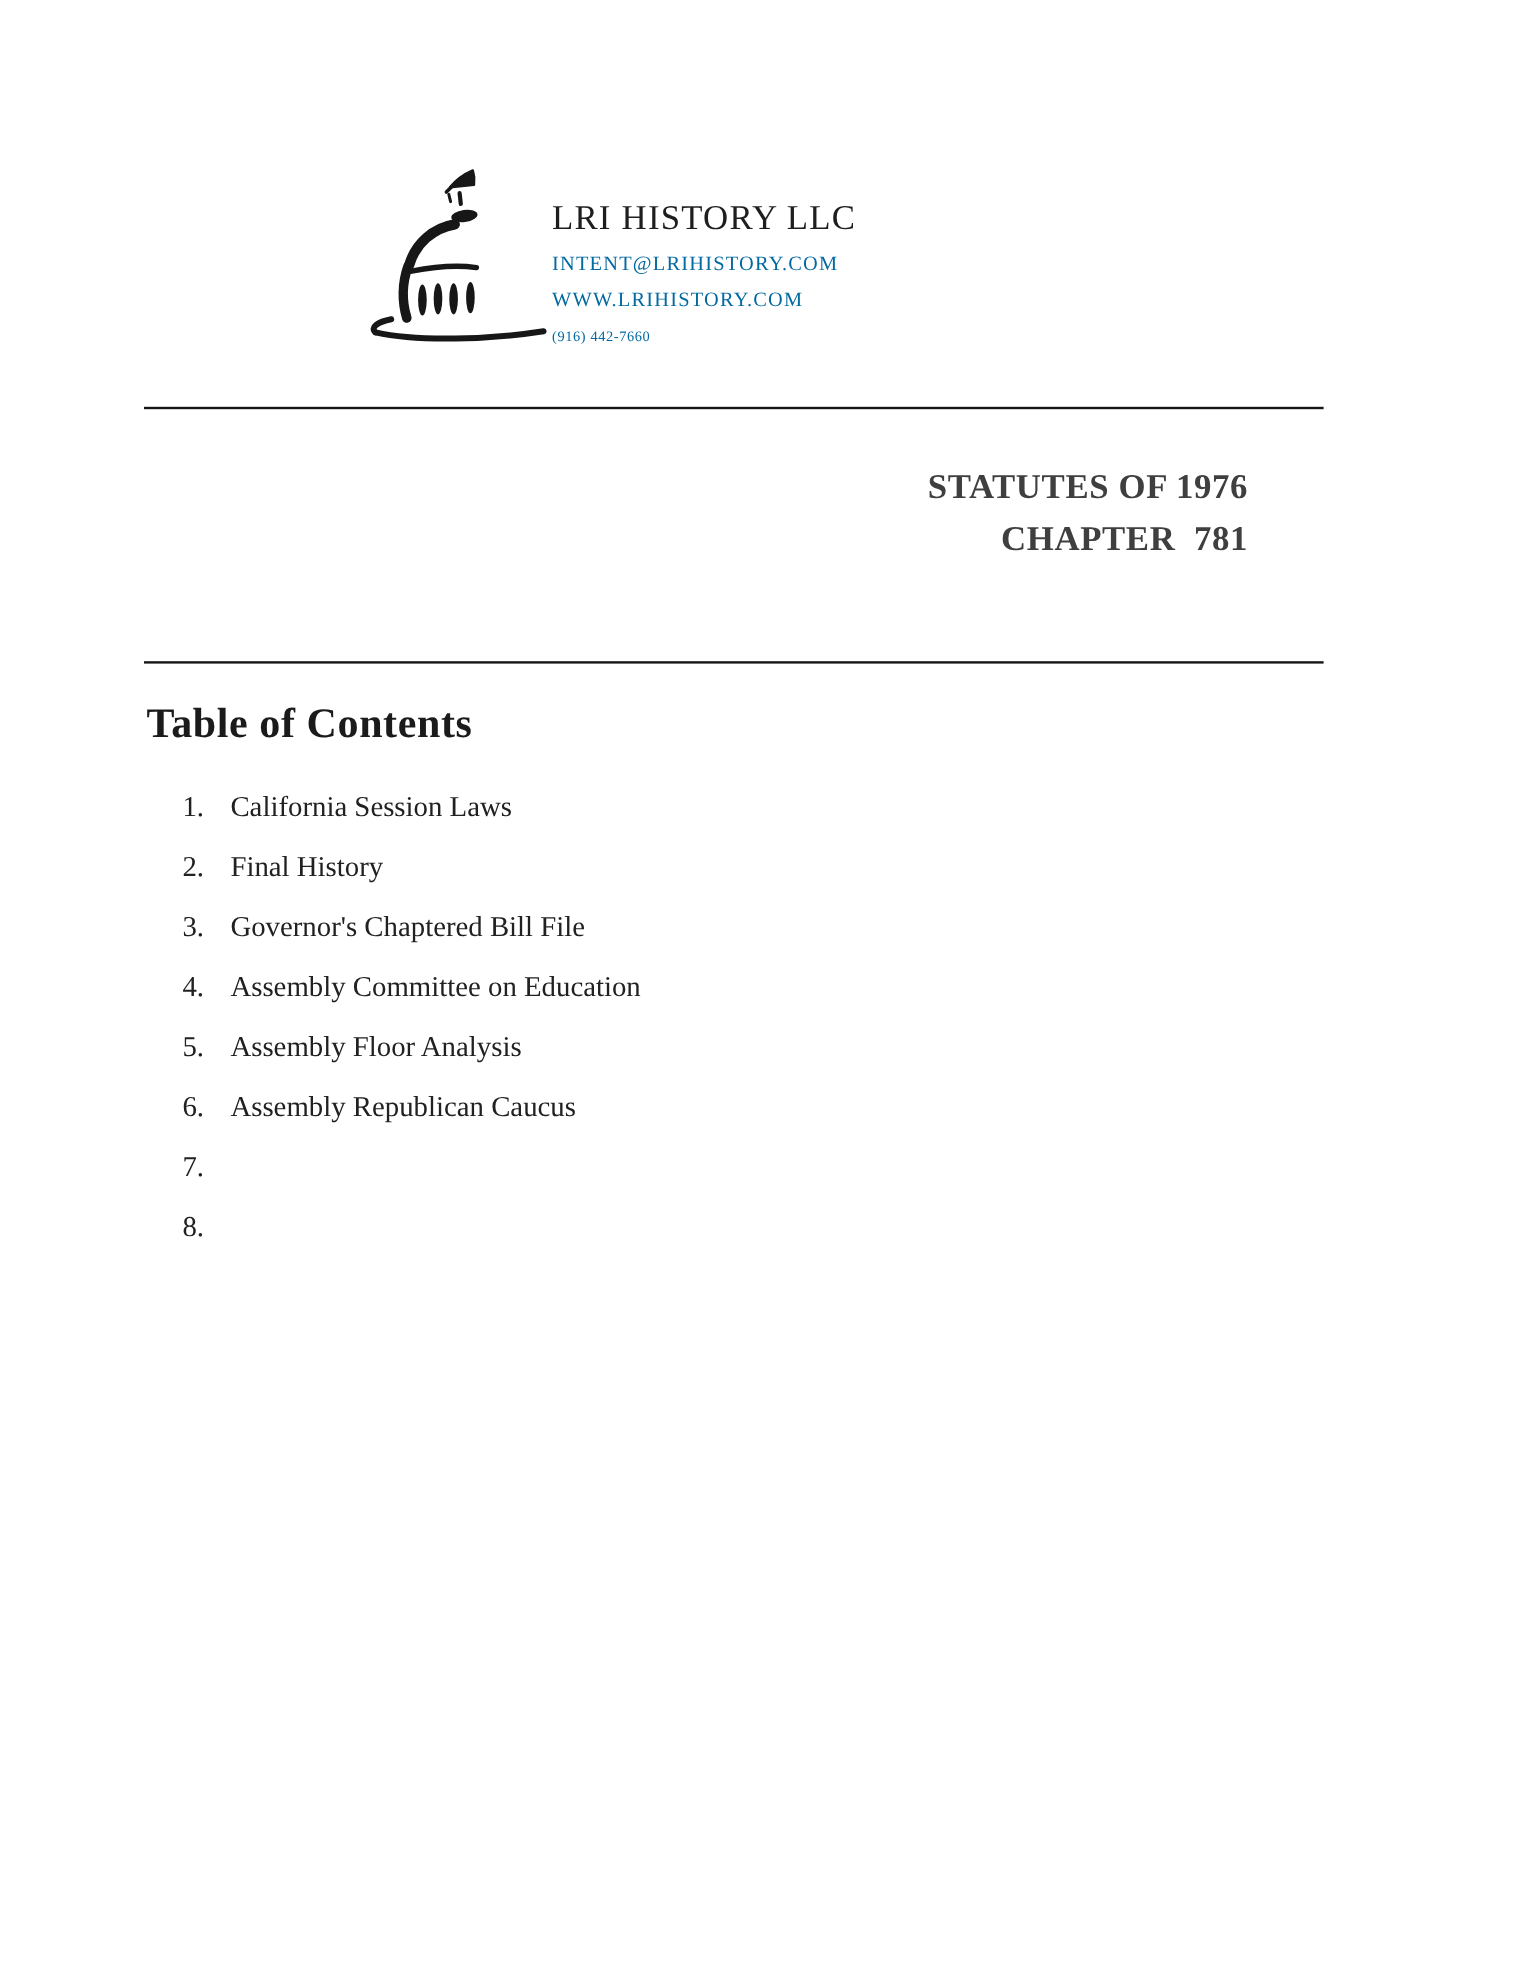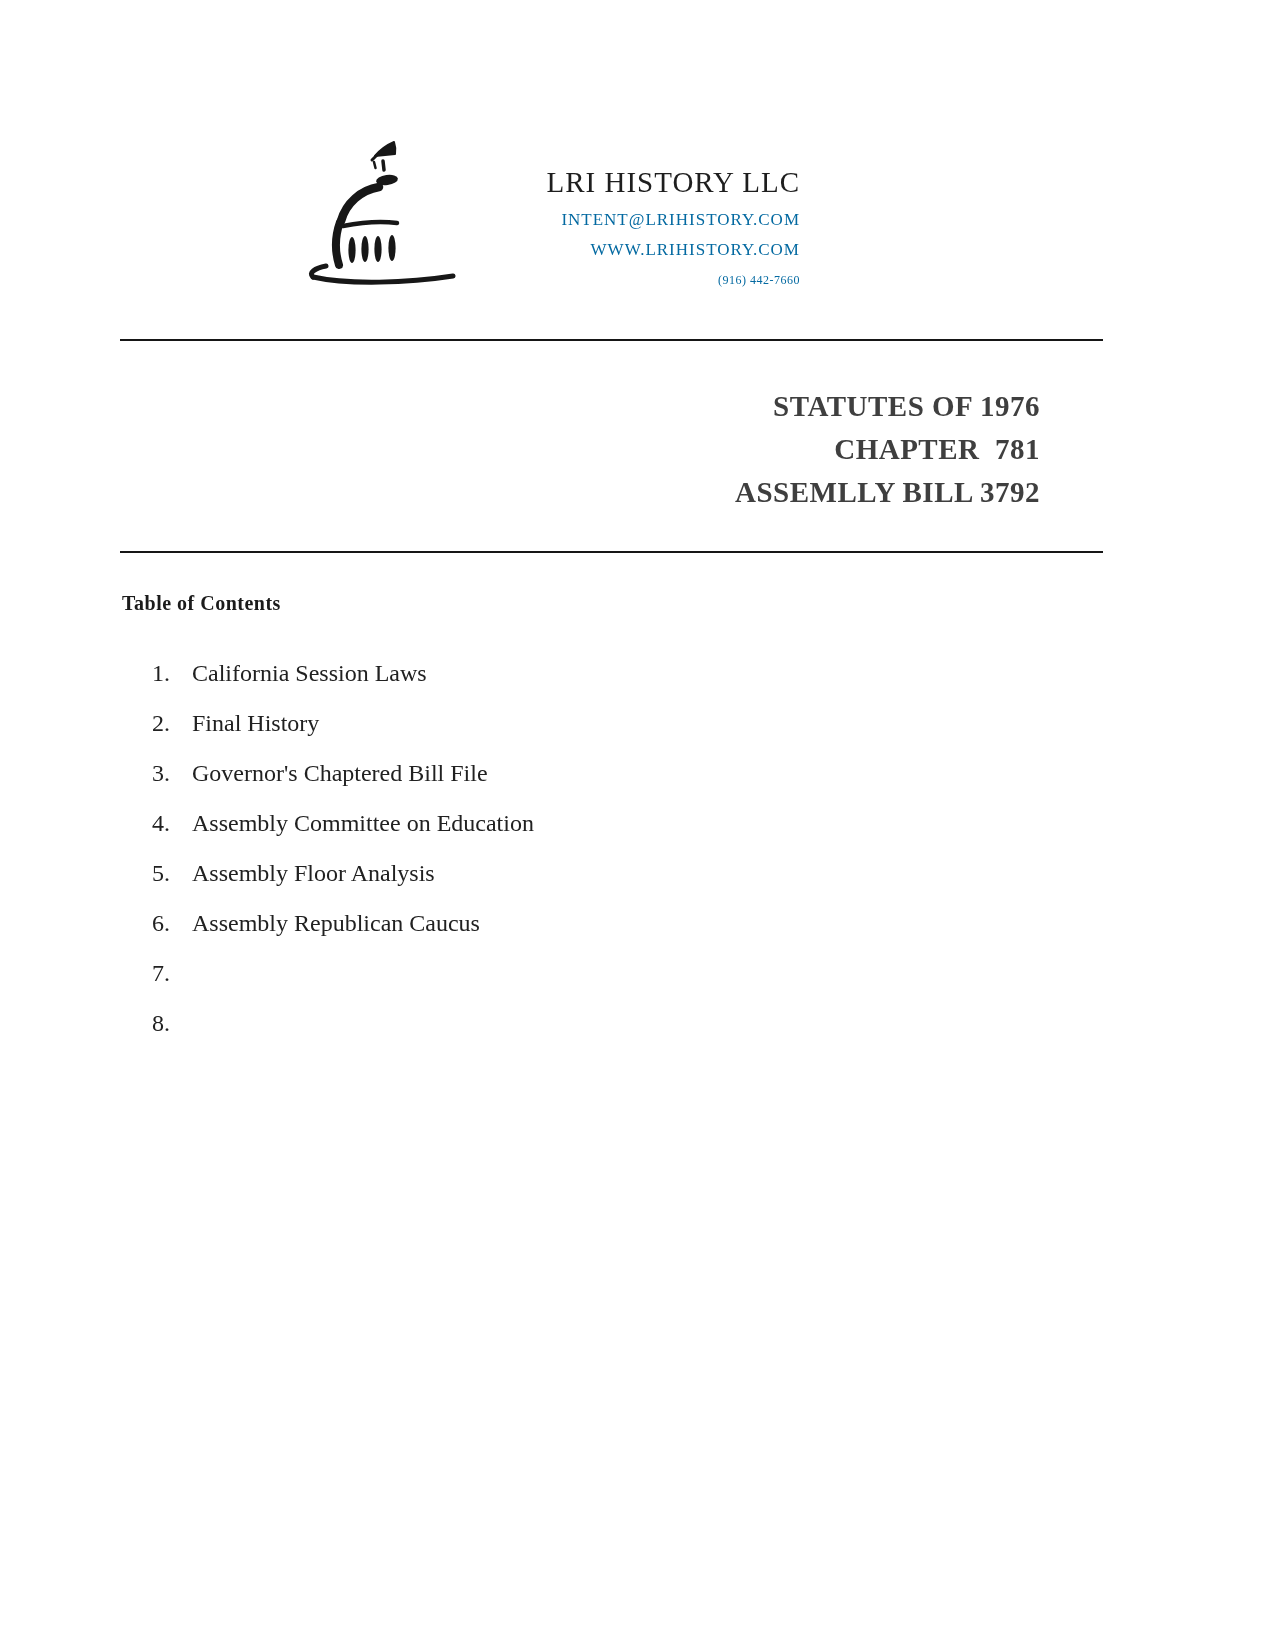--- a/index.html
+++ b/index.html
@@ -23,21 +23,21 @@
     left: 293px;
     top: 133px;
     width: 168px;
     height: 152px;
   }
   .header-text {
     position: absolute;
     left: 460px;
     top: 163px;
     width: 340px;
-    text-align: right;
+    text-align: left;
   }
   .company-name {
     font-size: 29px;
     line-height: 38px;
     letter-spacing: 1px;
     color: #1e1e1e;
     white-space: nowrap;
   }
   .contact-block {
     margin-top: 4px;
@@ -79,21 +79,21 @@
     letter-spacing: 0.5px;
     color: #3f3f3f;
     white-space: pre; 
   }
 
   
   .toc-title {
     position: absolute;
     left: 122px;
     top: 584px;
-    font-size: 20px;
+    font-size: 35px;
     line-height: 38px;
     font-weight: bold;
     letter-spacing: 0.5px;
     color: #1b1b1b;
   }
   .toc-list {
     position: absolute;
     left: 152px;
     top: 648px;
   }
@@ -152,21 +152,20 @@
       <div class="contact-line phone">(916) 442-7660</div>
     </div>
   </div>
 
   <div class="rule rule-1"></div>
   <div class="rule rule-2"></div>
 
   <div class="doc-info">
     <div class="doc-line">STATUTES OF 1976</div>
     <div class="doc-line">CHAPTER  781</div>
-    <div class="doc-line">ASSEMLLY BILL 3792</div>
   </div>
 
   <div class="toc-title">Table of Contents</div>
 
   <div class="toc-list">
     <div class="toc-item">
       <span class="toc-num">1.</span>
       <span class="toc-label">California Session Laws</span>
     </div>
     <div class="toc-item">

